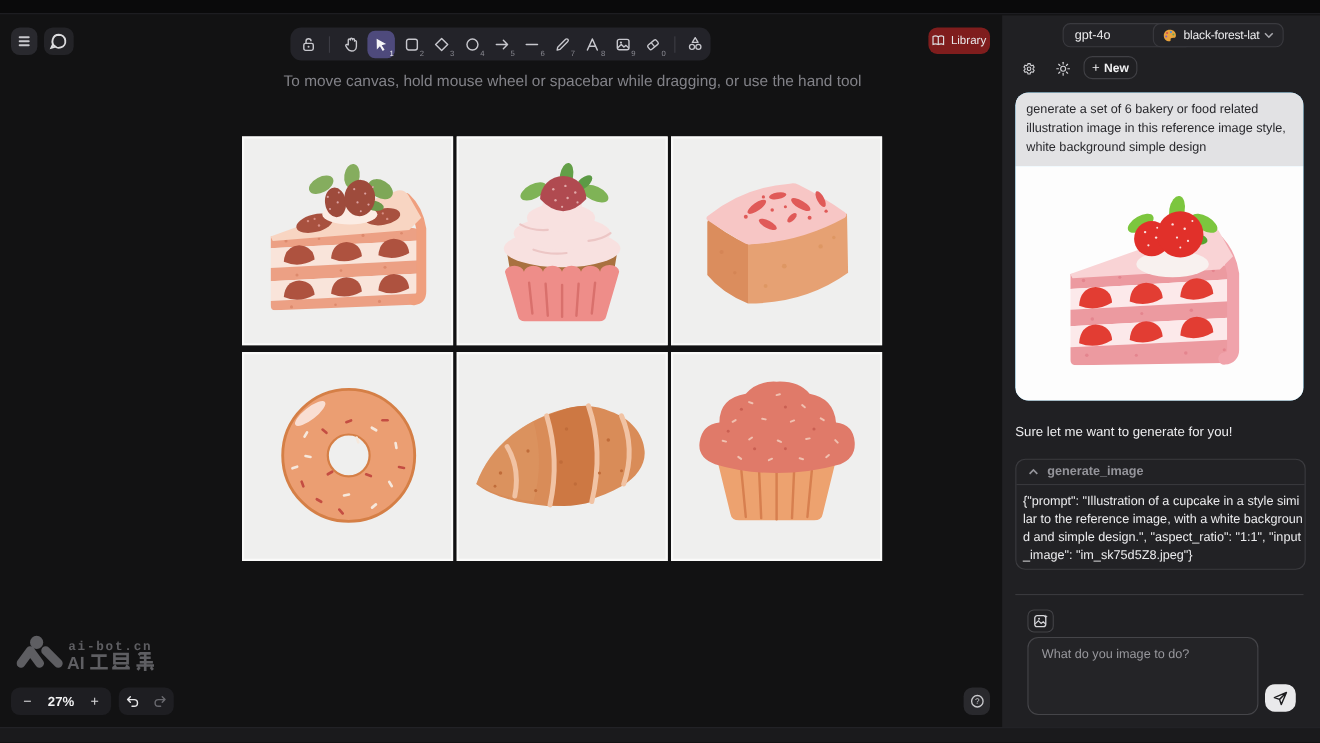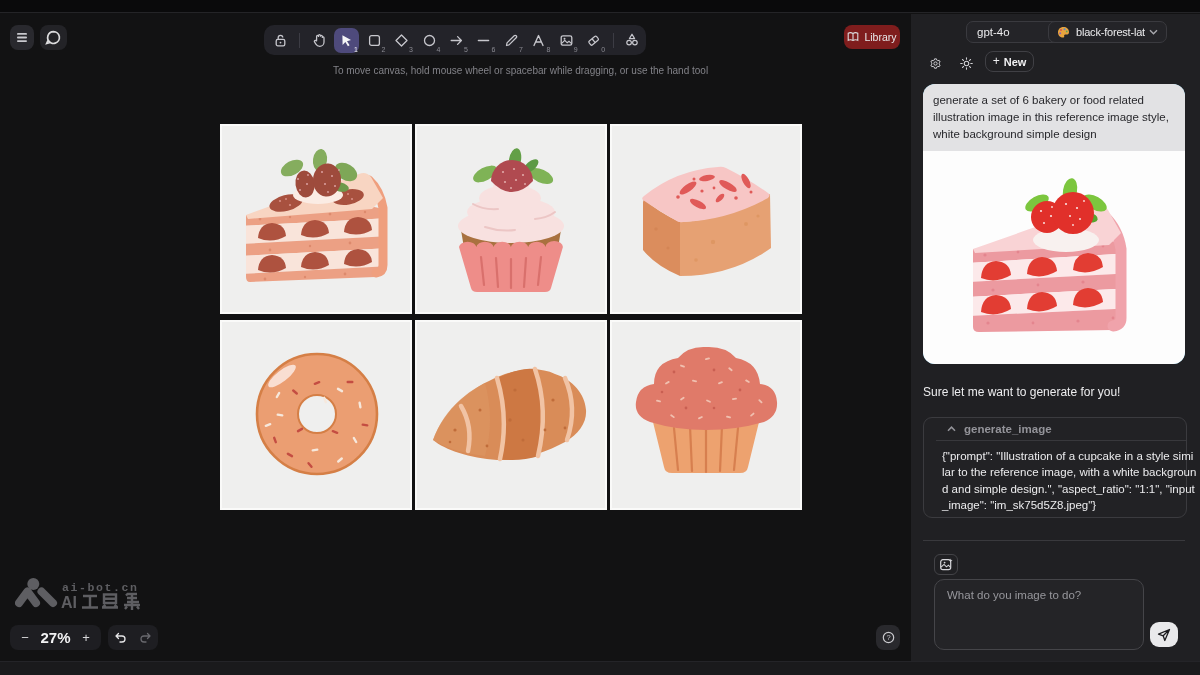--- a/index.html
+++ b/index.html
@@ -10,26 +10,26 @@
   #botstrip { left:0; top:661px; width:1200px; height:14px; background:#1a1a1c; border-top:1px solid #242428; }
   #panel { left:911px; top:14px; width:289px; height:647px; background:#202023; }
   
   .tile { background:#efefee; box-shadow: inset 0 0 0 2px #fafaf9; }
   .tbtn { background:#232327; border-radius:8px; }
   #toolbar { left:264px; top:25px; width:382px; height:30px; background:#232329; border-radius:10px; display:flex; align-items:center; justify-content:flex-start; }
   .tool { position:relative; width:25px; height:25px; margin:0 1.35px; display:flex; align-items:center; justify-content:center; border-radius:7px; }
   .tool svg { display:block; }
   .tool .num { position:absolute; right:1px; bottom:0px; font-size:7px; color:#8a8a92; }
   .tdiv { width:1px; height:15px; background:#3c3c44; margin:0 5px; }
-  #hint { left:0px; top:65px; width:1041px; text-align:center; font-size:10px; color:#828288; }
+  #hint { left:0px; top:65px; width:1041px; text-align:center; font-size:14px; color:#828288; }
   
   .drop { position:absolute; height:22px; background:#242428; border:1px solid #3a3a3f; border-radius:7px; display:flex; align-items:center; color:#ececee; font-size:11.5px; }
   #card { left:923px; top:84px; width:262px; height:280px; background:#7dd3fc; border-radius:12px; overflow:hidden; }
   #cardhead { background:#e2e2e4; padding:8px 10px 9px 10px; color:#28282c; font-size:11.5px; line-height:16.8px; }
-  #genbox { left:923px; top:417px; width:264px; height:101px; border:1px solid #3b3b3f; border-radius:9px; background:#222225;padding-left:12px; }
+  #genbox { left:923px; top:417px; width:264px; height:101px; border:1px solid #3b3b3f; border-radius:9px; background:#222225; }
   #genhead { display:flex; align-items:center; height:23px; border-bottom:1px solid #38383c; color:#94949a; font-size:11.5px; font-weight:bold; }
   #genbody { padding:7px 6px 4px 6px; color:#ececee; font-size:11.5px; line-height:16.4px; letter-spacing:0px; white-space:pre;}
   #hr2 { left:923px; top:540px; width:262px; height:1px; background:#39393d; }
   #imgbtn { left:934px; top:554px; width:24px; height:21px; border:1px solid #434347; border-radius:6px; display:flex; align-items:center; justify-content:center; }
   #input { left:934px; top:579px; width:210px; height:71px; background:#242427; border:1px solid #454549; border-radius:10px; padding:9px 12px; color:#97979c; font-size:11.5px; }
   #send { left:1150px; top:622px; width:28px; height:25px; background:#e9e9eb; border-radius:9px; display:flex; align-items:center; justify-content:center; }
 </style>
 </head>
 <body>
 <div id="page">
@@ -412,21 +412,21 @@
 
         <path d="M89 20.5 L101 20.5 L101 29 L89 29 Z M89 24.8 L101 24.8 M87 33.5 L103 33.5 M90.5 31 L88 33 M99.5 31 L102 33"></path>
 
         <path d="M112 20 L122 20 M112 24 L122 24 M112 28 L124 28 M117 19 L117 28 M113 19.5 L111 21.5 M109 31 L125 31 M117 28 L117 36 M112 32.5 L110 35 M122 32.5 L124 35"></path>
       </g>
     </svg>
   </div>
 
   <div class="abs" style="left:10px; top:625px; width:91px; height:25px; background:#1e1e22; border-radius:8px; display:flex; align-items:center;">
     <span style="width:30px; text-align:center; color:#d8d8da; font-size:13px;">−</span>
-    <span style="flex:1; text-align:center; color:#f2f2f3; font-size:15px; font-weight:bold;">27%</span>
+    <span style="flex:1; text-align:center; color:#f2f2f3; font-size:12px; font-weight:bold;">27%</span>
     <span style="width:30px; text-align:center; color:#d8d8da; font-size:13px;">+</span>
   </div>
   <div class="abs" style="left:108px; top:625px; width:50px; height:25px; background:#1e1e22; border-radius:8px; display:flex; align-items:center; justify-content:space-around;">
     <svg width="13" height="12" viewBox="0 0 13 12">
         <path d="M4.5 1.5 L2 4 L4.5 6.5 M2 4 L8 4 Q11 4 11 7 Q11 10 8 10 L6 10" fill="none" stroke="#e6e6e8" stroke-width="1.3" stroke-linecap="round" stroke-linejoin="round"></path>
       </svg>
     <svg width="13" height="12" viewBox="0 0 13 12">
         <path d="M8.5 1.5 L11 4 L8.5 6.5 M11 4 L5 4 Q2 4 2 7 Q2 10 5 10 L7 10" fill="none" stroke="#68686e" stroke-width="1.3" stroke-linecap="round" stroke-linejoin="round"></path>
       </svg>
   </div>

